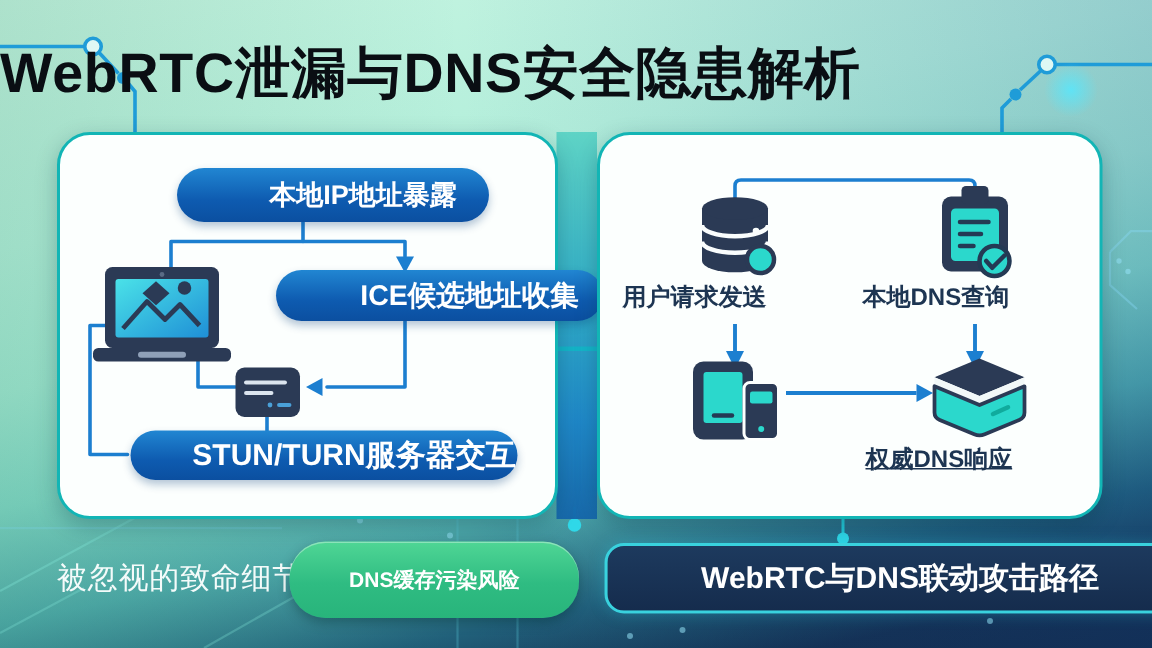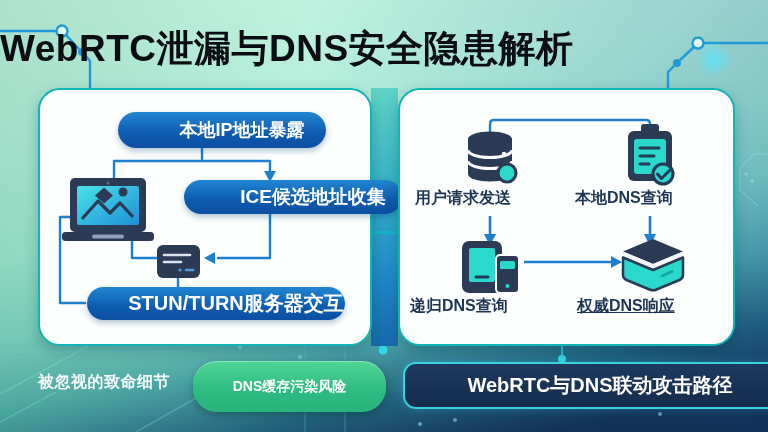--- a/index.html
+++ b/index.html
@@ -40,21 +40,21 @@
     position:absolute;left:371px;top:88px;width:27px;height:258px;
     background:linear-gradient(180deg,#5ad2c4 0%,#2aa8c6 45%,#1b84c8 75%,#1566aa 100%);
     opacity:.95;
   }
   .gap-line{position:absolute;left:351px;top:231px;width:65px;height:2.5px;background:#14b4c8;}
   .gap-node{position:absolute;width:9px;height:9px;border-radius:50%;
     border:2.5px solid #14b4c8;background:#ddfbf6;top:227px;}
   .gap-node.n1{left:345px;}
   .gap-node.n2{left:411px;}
   .footer-caption{
-    position:absolute;left:38px;top:372px;font-size:16px;font-weight:700;
+    position:absolute;left:38px;top:372px;font-size:20px;font-weight:400;
     color:#f4fbfa;letter-spacing:.5px;white-space:nowrap;
   }
   .tag-green{
     position:absolute;left:193px;top:361px;width:193px;height:51px;border-radius:24px;
     background:linear-gradient(180deg,#4fd695 0%,#2fbc82 55%,#28b47b 100%);
     color:#fff;font-size:14px;font-weight:700;display:flex;align-items:center;justify-content:center;
     box-shadow:0 3px 8px rgba(0,40,40,.35), inset 0 1px 0 rgba(255,255,255,.35);white-space:nowrap;
   }
   .tag-dark{
     position:absolute;left:403px;top:362px;width:394px;height:47px;border-radius:13px;
@@ -208,20 +208,19 @@
       </g>
       <g>
         <path d="M253,149 L283,161.5 L253,174 L223,161.5 Z" fill="#2b3a55"></path>
         <path d="M223,161.5 L253,174 L283,161.5 L283,167.5 L253,180 L223,167.5 Z" fill="#f2f8f8"></path>
         <path d="M223,167.5 L223,185 Q223,188.5 226.5,190 L249.5,199.5 Q253,201 256.5,199.5 L279.5,190 Q283,188.5 283,185 L283,167.5 L253,180 Z" fill="#2bd8cc" stroke="#2b3a55" stroke-width="2.5" stroke-linejoin="round"></path>
         <path d="M262,186 L272,181.5" stroke="#10ab9d" stroke-width="3" stroke-linecap="round"></path>
       </g>
     </svg>
     <div class="step-label" style="left:15px;top:98px;">用户请求发送</div>
     <div class="step-label" style="left:175px;top:98px;">本地DNS查询</div>
-    <div class="step-label" style="left:10px;top:206px;">递归DNS查询</div>
     <div class="step-label" style="left:177px;top:206px;text-decoration:underline;">权威DNS响应</div>
   </div>
 
   <div class="footer-caption">被忽视的致命细节</div>
   <div class="tag-green">DNS缓存污染风险</div>
   <div class="tag-dark">WebRTC与DNS联动攻击路径</div>
 </div>
 
 </body></html>

